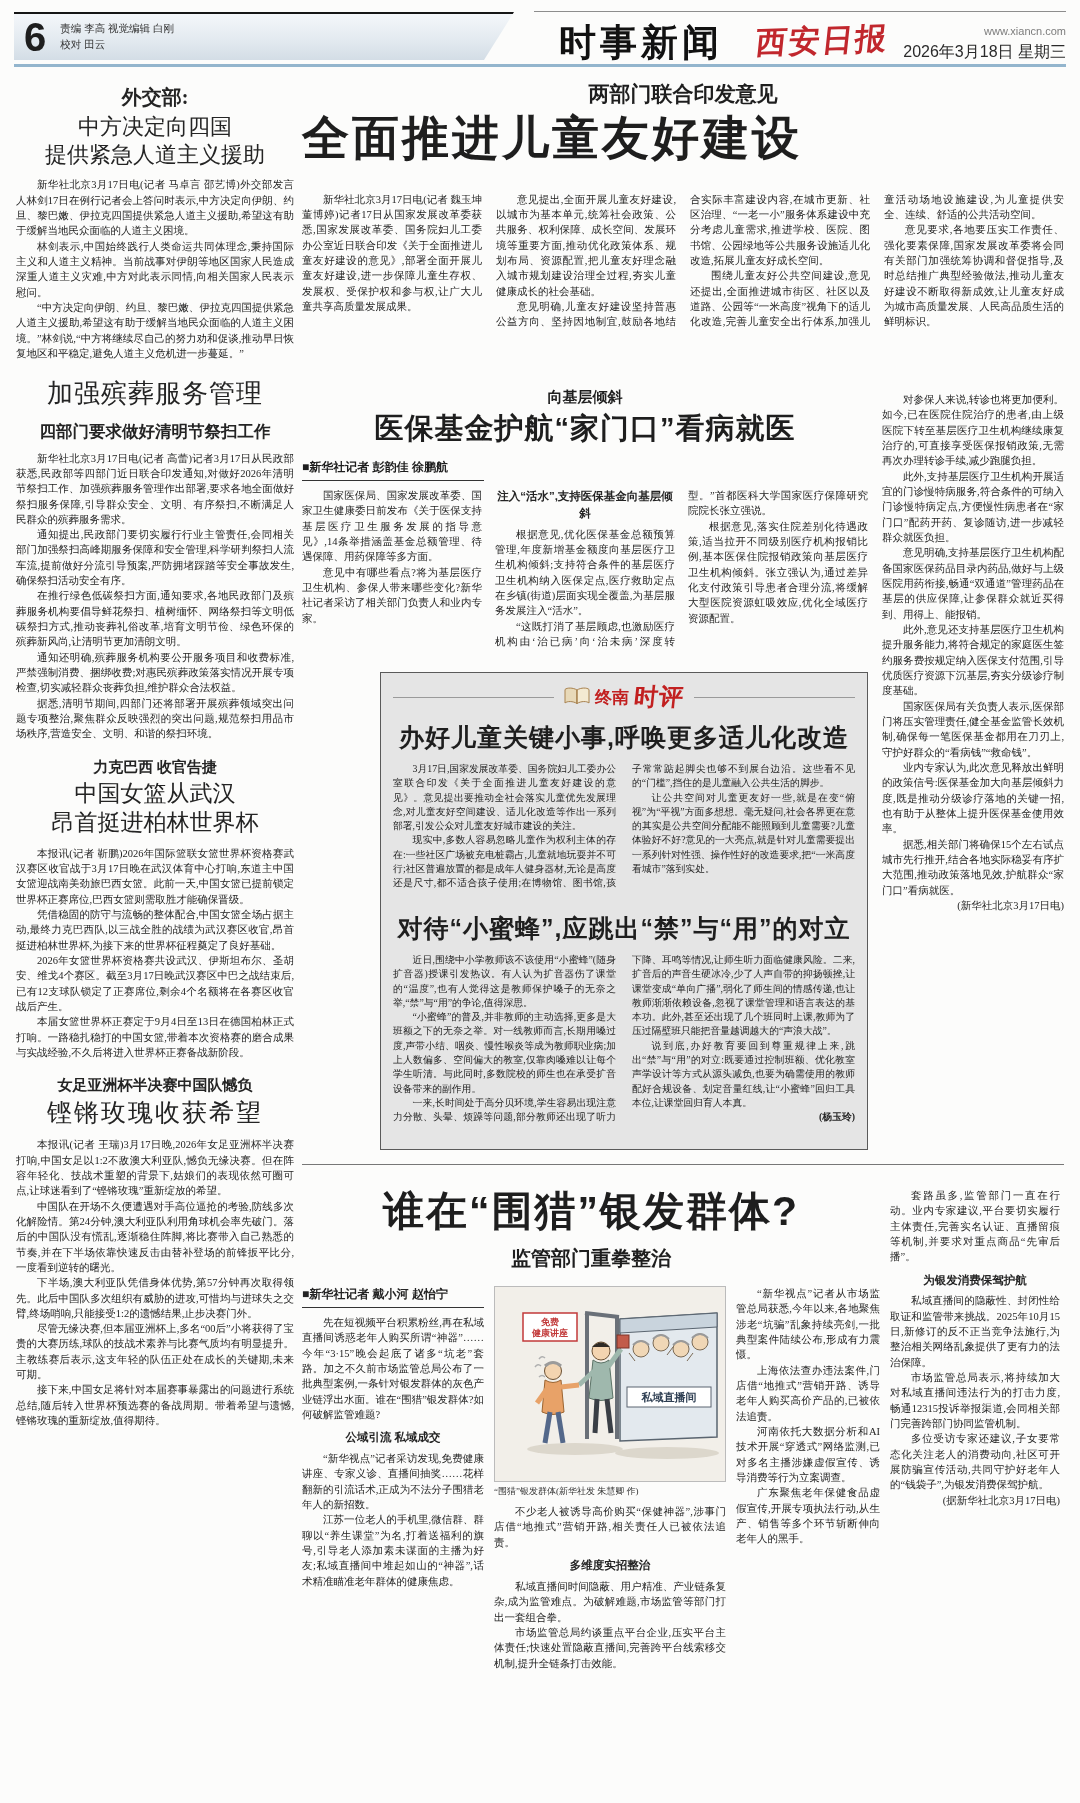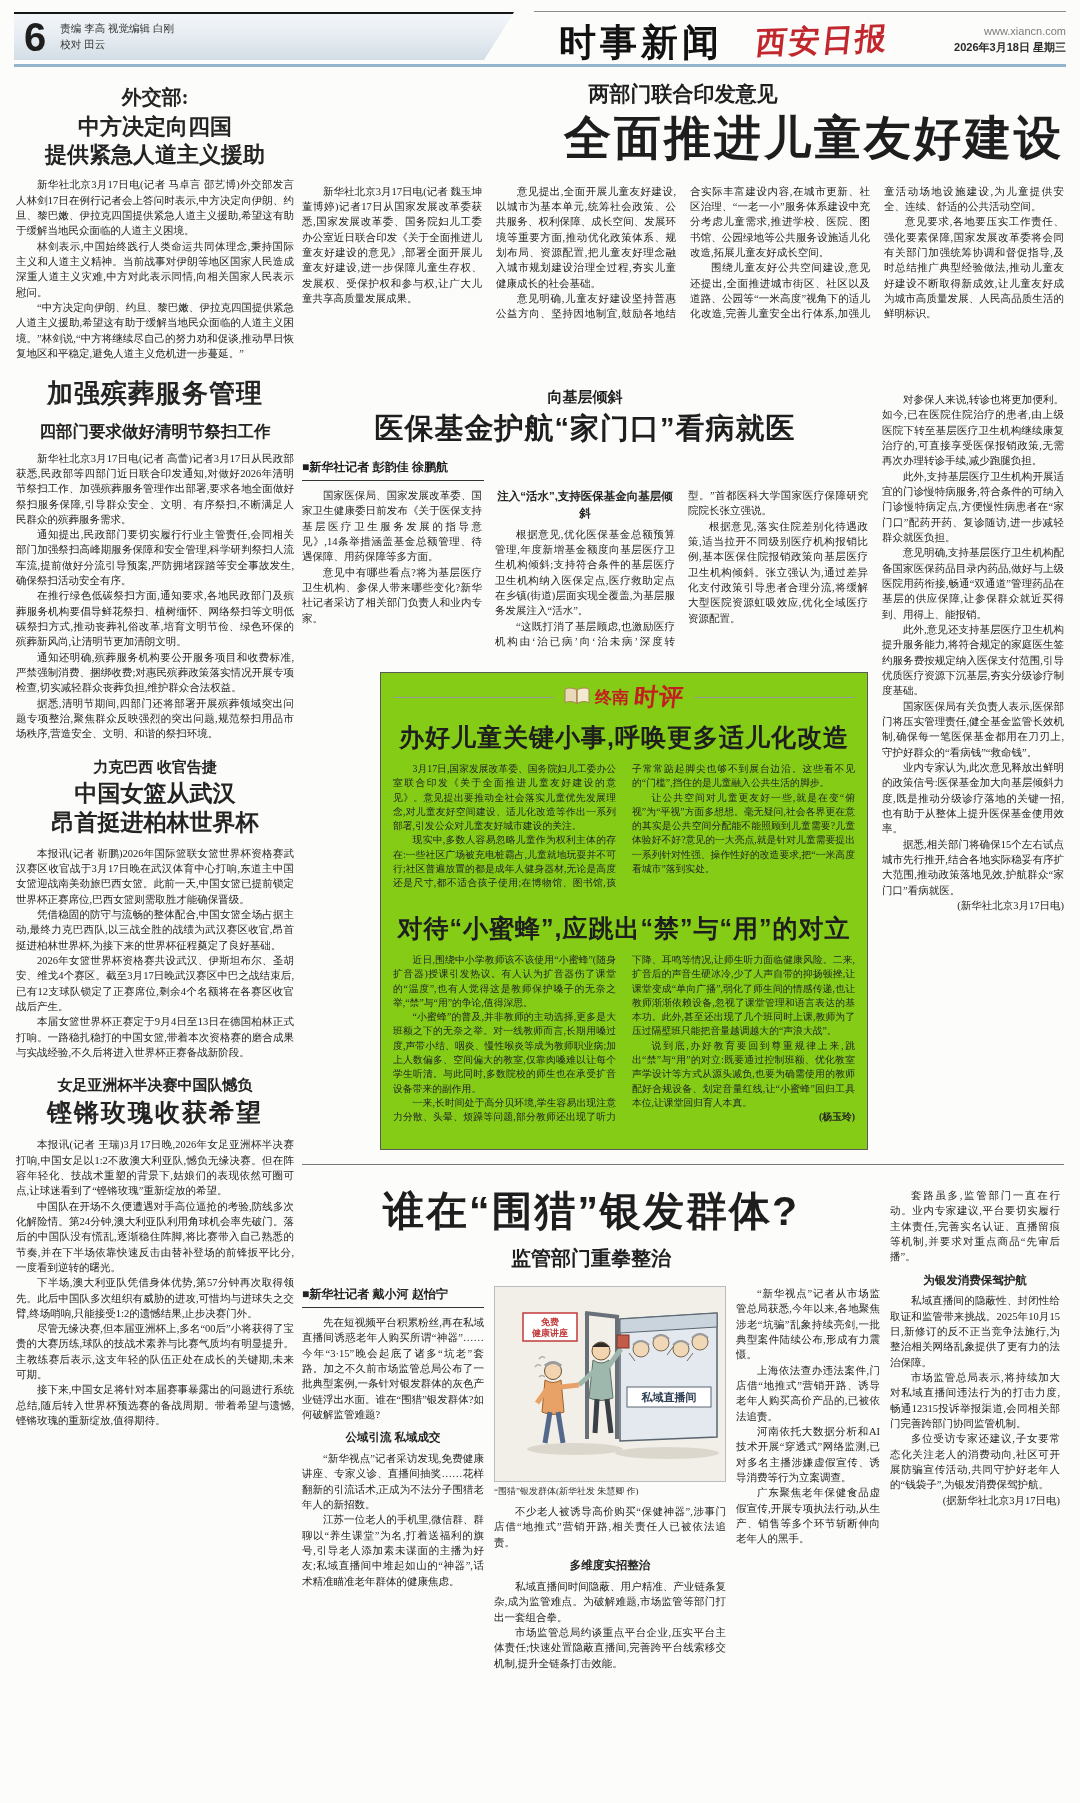--- a/index.html
+++ b/index.html
@@ -22,63 +22,63 @@
   .hdr-credits{font-size:10.5px;line-height:1.5;color:#333;}
   .hdr-topline{position:absolute;left:520px;top:3px;width:532px;height:0;border-top:1px solid #8d8d8d;}
   .hdr-section{position:absolute;left:545px;top:10px;font-size:37px;font-weight:900;letter-spacing:4px;color:#111;}
   .hdr-logo{
     position:absolute;left:742px;top:12px;font-size:31px;font-weight:900;
     color:#c1272d;transform:skewX(-8deg) rotate(-2deg);letter-spacing:2px;
     font-family:"Liberation Serif","DejaVu Serif",serif;
   }
   .hdr-right{position:absolute;right:0;top:16px;text-align:right;line-height:1.45;}
   .hdr-site{font-size:11px;color:#7c7c7c;font-family:"Liberation Sans","DejaVu Sans",sans-serif;}
-  .hdr-date{font-size:11px;color:#2a2a2a;font-weight:bold;}
+  .hdr-date{font-size:16px;color:#2a2a2a;font-weight:normal;}
   .hdr-rule{position:absolute;left:14px;top:64px;width:1052px;height:3px;background:#93b5cd;}
   
   .body-text p{margin:0;text-indent:2em;text-align:justify;line-height:1.46;}
   .body-text{font-size:10.5px;color:#242424;}
   .dateline{text-align:right !important;text-indent:0 !important;}
   .author-line{text-align:right !important;text-indent:0 !important;font-weight:bold;}
   .inline-subhead{
     text-indent:0 !important;text-align:center !important;font-weight:bold;
     font-family:"Liberation Sans","DejaVu Sans",sans-serif;font-size:11.5px;
     margin:7px 0 5px 0 !important;
   }
   
   .col-left{position:absolute;left:16px;top:82px;width:278px;height:1712px;overflow:hidden;}
   .kick-serif{text-align:center;font-weight:bold;font-size:20px;margin:2px 0;}
-  .hl-serif{text-align:center;font-weight:700;line-height:1.28;margin:2px 0 8px 0;}
+  .hl-serif{text-align:center;font-weight:400;line-height:1.28;margin:2px 0 8px 0;}
   .hl-a{font-size:22px;}
   .hl-b{font-size:26px;letter-spacing:1px;margin-bottom:10px;}
   .sub-b{text-align:center;font-size:16.5px;font-weight:bold;font-family:"Liberation Sans","DejaVu Sans",sans-serif;margin:0 0 8px 0;}
   .hl-c{font-size:23px;}
   .hl-d{font-size:25px;letter-spacing:2px;}
   .kick-d{text-align:center;font-size:15px;font-weight:bold;margin:2px 0;}
   .art{margin-bottom:16px;}
   
   .main-art{position:absolute;left:302px;top:80px;width:762px;}
   .main-kicker{text-align:center;font-size:21px;font-weight:bold;margin:0 0 4px 0;}
-  .main-hl{text-align:right;font-size:47px;font-weight:900;letter-spacing:3px;margin:0 0 20px 0;line-height:1.1;}
+  .main-hl{text-align:left;font-size:47px;font-weight:900;letter-spacing:3px;margin:0 0 28px 0;line-height:1.1;}
   .main-body{column-count:4;column-gap:14px;height:186px;overflow:hidden;}
   
   .yibao{position:absolute;left:302px;top:388px;width:566px;}
   .yb-kicker{text-align:center;font-size:15px;font-weight:bold;margin:0 0 2px 0;}
   .yb-hl{text-align:center;font-size:29px;font-weight:900;letter-spacing:1px;margin:0 0 10px 0;}
   .byline{
     font-family:"Liberation Sans","DejaVu Sans",sans-serif;font-weight:bold;
     font-size:12px;border-bottom:1px solid #333;padding-bottom:4px;margin:0 0 7px 0;width:182px;
   }
   .yb-body{column-count:3;column-gap:13px;height:178px;overflow:hidden;}
   
   .rail{position:absolute;left:882px;top:392px;width:182px;height:758px;overflow:hidden;}
   
   .shiping{
     position:absolute;left:380px;top:672px;width:488px;height:478px;
-    border:1px solid #5a5a5a;box-sizing:border-box;padding:0 12px;background:#84cc16;
+    border:1px solid #5a5a5a;box-sizing:border-box;padding:0 12px;background:#e5e5e5;
   }
   .sp-logo-row{display:flex;align-items:center;justify-content:center;margin:8px 0 2px 0;}
   .sp-logo-line{flex:1;border-top:1px solid #9a9a9a;}
   .sp-logo{display:flex;align-items:center;gap:5px;padding:0 10px;}
   .sp-logo-a{color:#c22020;font-weight:900;font-size:17px;}
   .sp-logo-b{color:#c22020;font-weight:900;font-size:24px;transform:skewX(-6deg);letter-spacing:1px;}
   .sp-hl{text-align:center;font-size:25px;font-weight:900;margin:8px 0 8px 0;letter-spacing:1px;}
   .sp-body{column-count:2;column-gap:16px;font-size:9.8px;overflow:hidden;}
   .sp-body-1{height:142px;}
   .sp-body-2{height:172px;}

